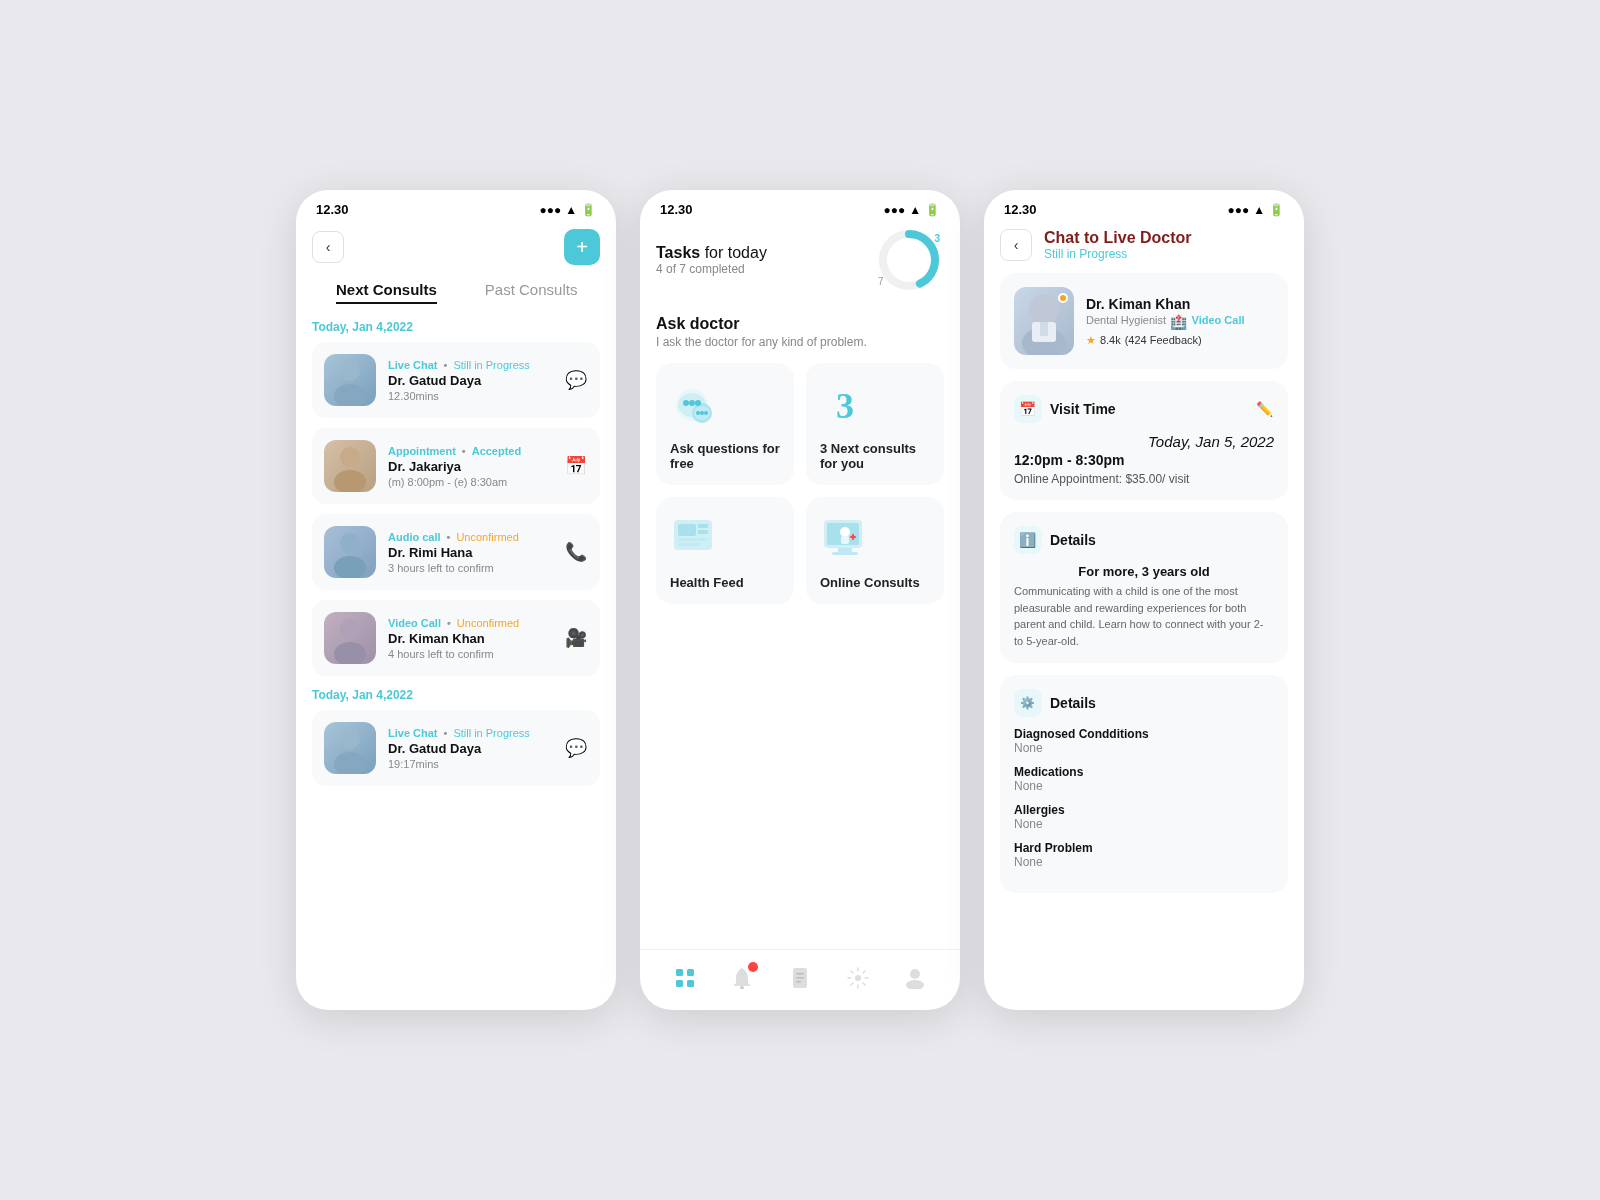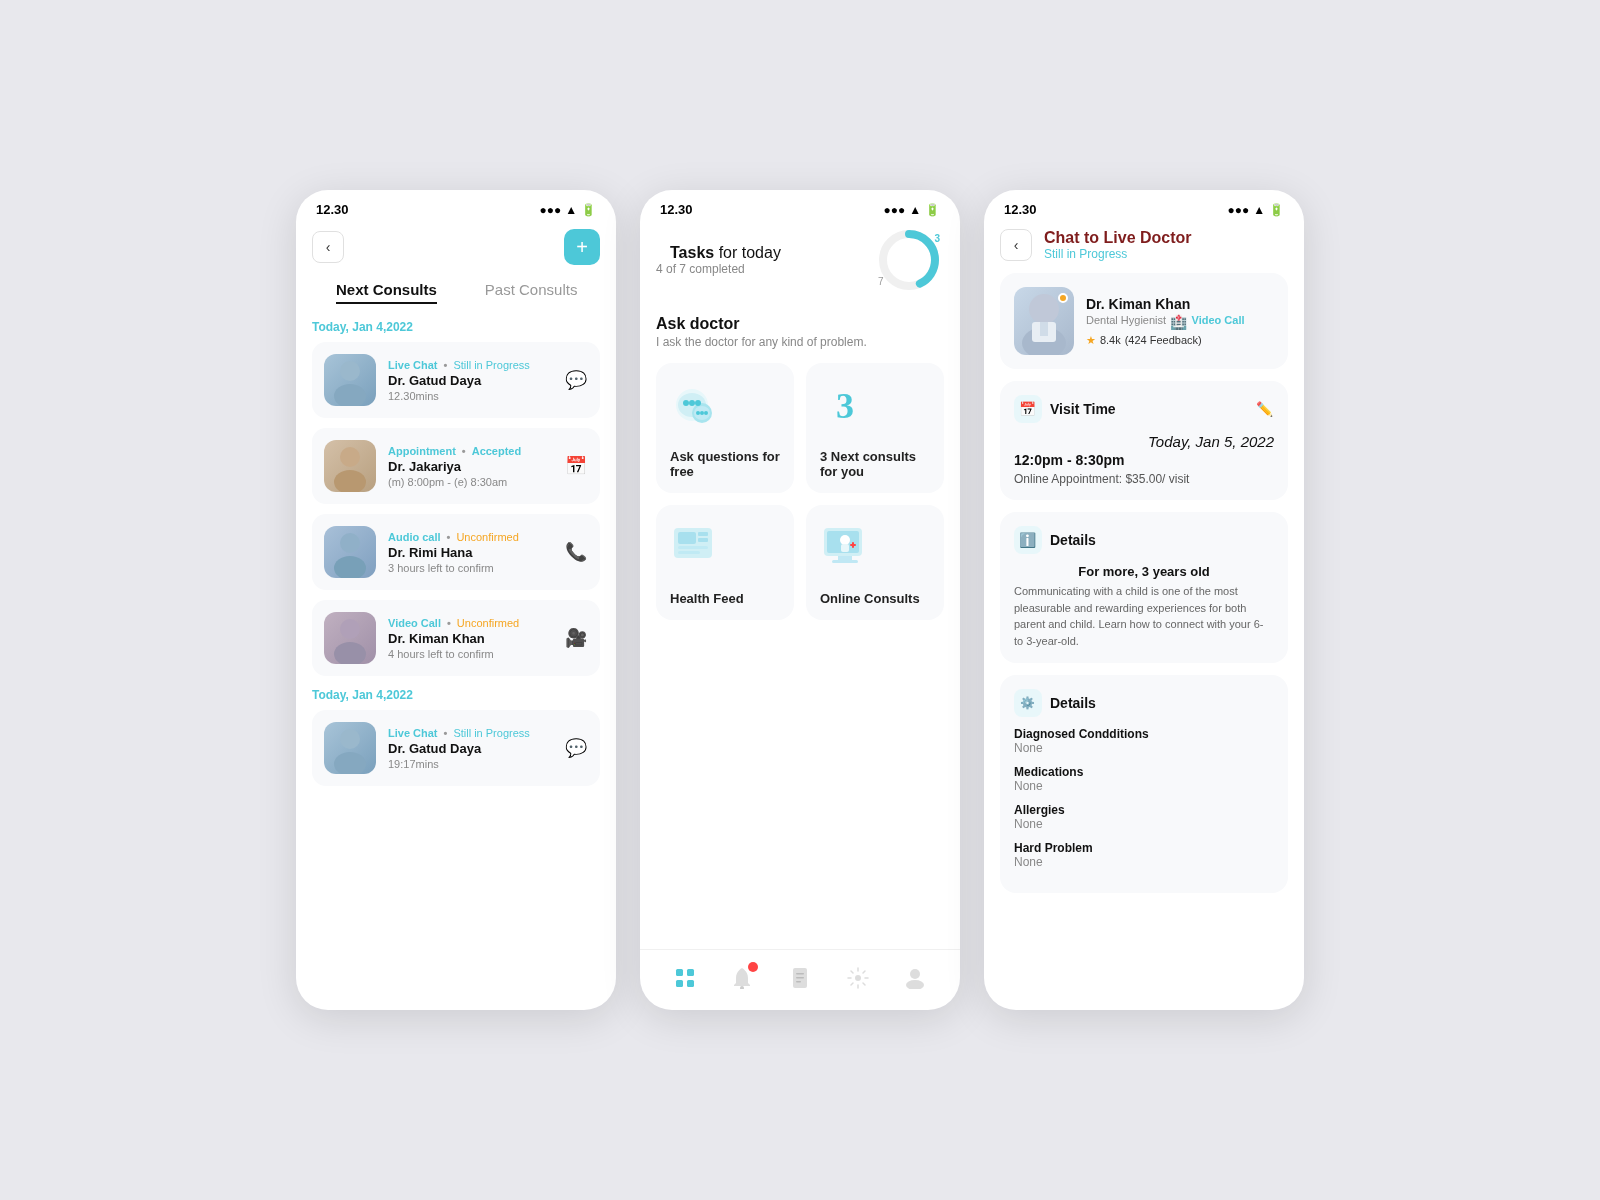--- a/index.html
+++ b/index.html
@@ -181,21 +181,20 @@
     .tasks-section {
       display: flex;
       justify-content: space-between;
       align-items: center;
       margin-bottom: 20px;
     }
     .tasks-text h3 {
       font-size: 16px;
       font-weight: 700;
       color: #111;
-      margin-left: 14px;
     }
     .tasks-text h3 span { font-weight: 400; }
     .tasks-text p {
       font-size: 12px;
       color: #888;
     }
     .donut-chart {
       width: 70px; height: 70px;
       position: relative;
     }
@@ -229,21 +228,20 @@
     }
     .grid-card-icon {
       width: 50px; height: 50px;
       display: flex; align-items: center; justify-content: center;
     }
     .grid-card-label {
       font-size: 13px;
       font-weight: 600;
       color: #222;
       text-align: left;
-      margin-top: 8px;
     }
     
     .bottom-nav {
       display: flex;
       justify-content: space-around;
       align-items: center;
       padding: 12px 16px 16px;
       border-top: 1px solid #f0f0f0;
       margin-top: auto;
     }
@@ -785,21 +783,21 @@
         <div class="visit-time">12:0pm - 8:30pm</div>
         <div class="visit-cost">Online Appointment: $35.00/ visit</div>
       </div>
 
       <div class="details-card">
         <div class="details-header">
           <div class="info-icon">ℹ️</div>
           <span>Details</span>
         </div>
         <div class="details-title">For more, 3 years old</div>
-        <div class="details-text">Communicating with a child is one of the most pleasurable and rewarding experiences for both parent and child. Learn how to connect with your 6- to 3-year-old.</div>
+        <div class="details-text">Communicating with a child is one of the most pleasurable and rewarding experiences for both parent and child. Learn how to connect with your 2- to 5-year-old.</div>
       </div>
 
       <div class="diagnosed-card">
         <div class="diagnosed-header">
           <div class="settings-icon">⚙️</div>
           <span>Details</span>
         </div>
         <div class="diagnosed-row">
           <div class="diagnosed-row-label">Diagnosed Condditions</div>
           <div class="diagnosed-row-value">None</div>

